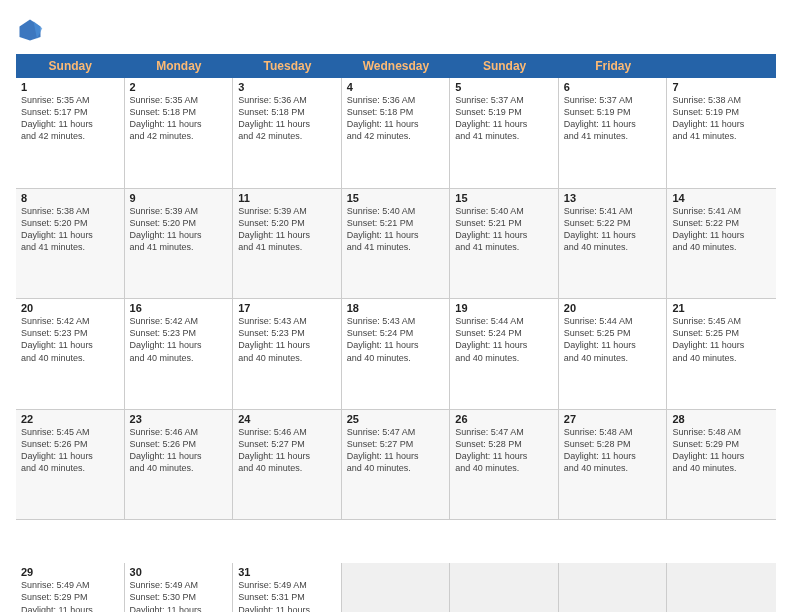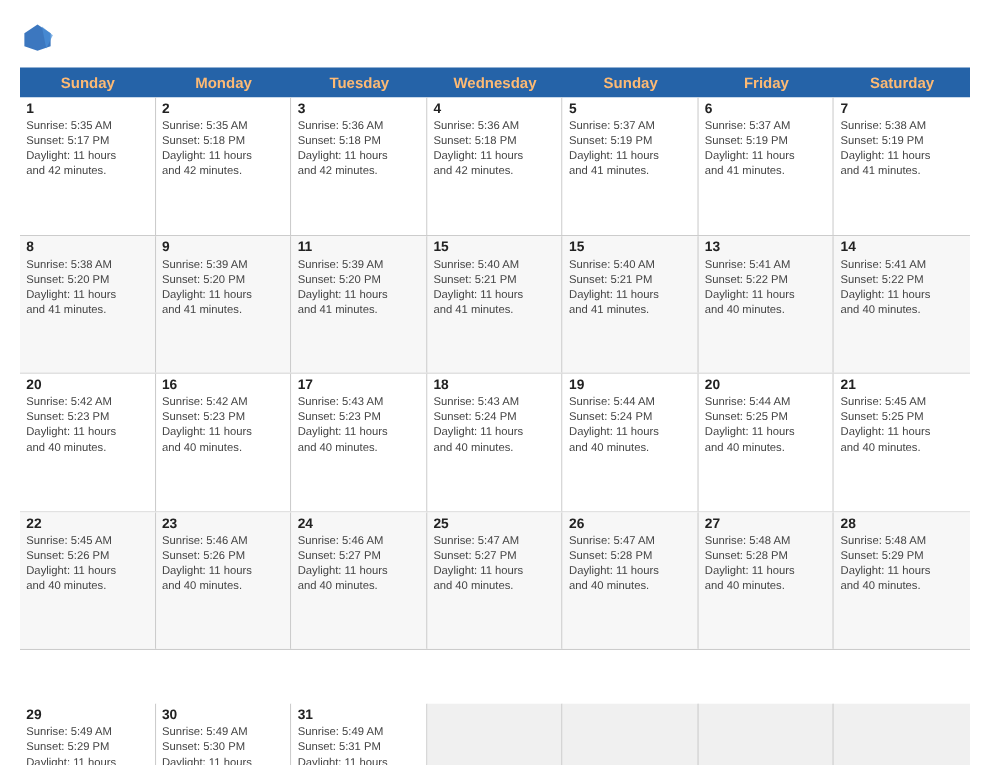--- a/index.html
+++ b/index.html
@@ -145,21 +145,20 @@
   </div>
 
   <div class="calendar">
     <div class="cal-header">
     <div class="cal-header-cell">Sunday</div>
         <div class="cal-header-cell">Monday</div>
         <div class="cal-header-cell">Tuesday</div>
         <div class="cal-header-cell">Wednesday</div>
         <div class="cal-header-cell">Sunday</div>
         <div class="cal-header-cell">Friday</div>
-        <div class="cal-header-cell">Saturday</div>
       </div>
     <div class="cal-body">
     <div class="cal-row">
           <div class="cal-cell">
             <span class="day-num">1</span>
             <div class="day-info" style="white-space: pre-line;">Sunrise: 5:35 AM
 Sunset: 5:17 PM
 Daylight: 11 hours
 and 42 minutes.</div>
           </div>

